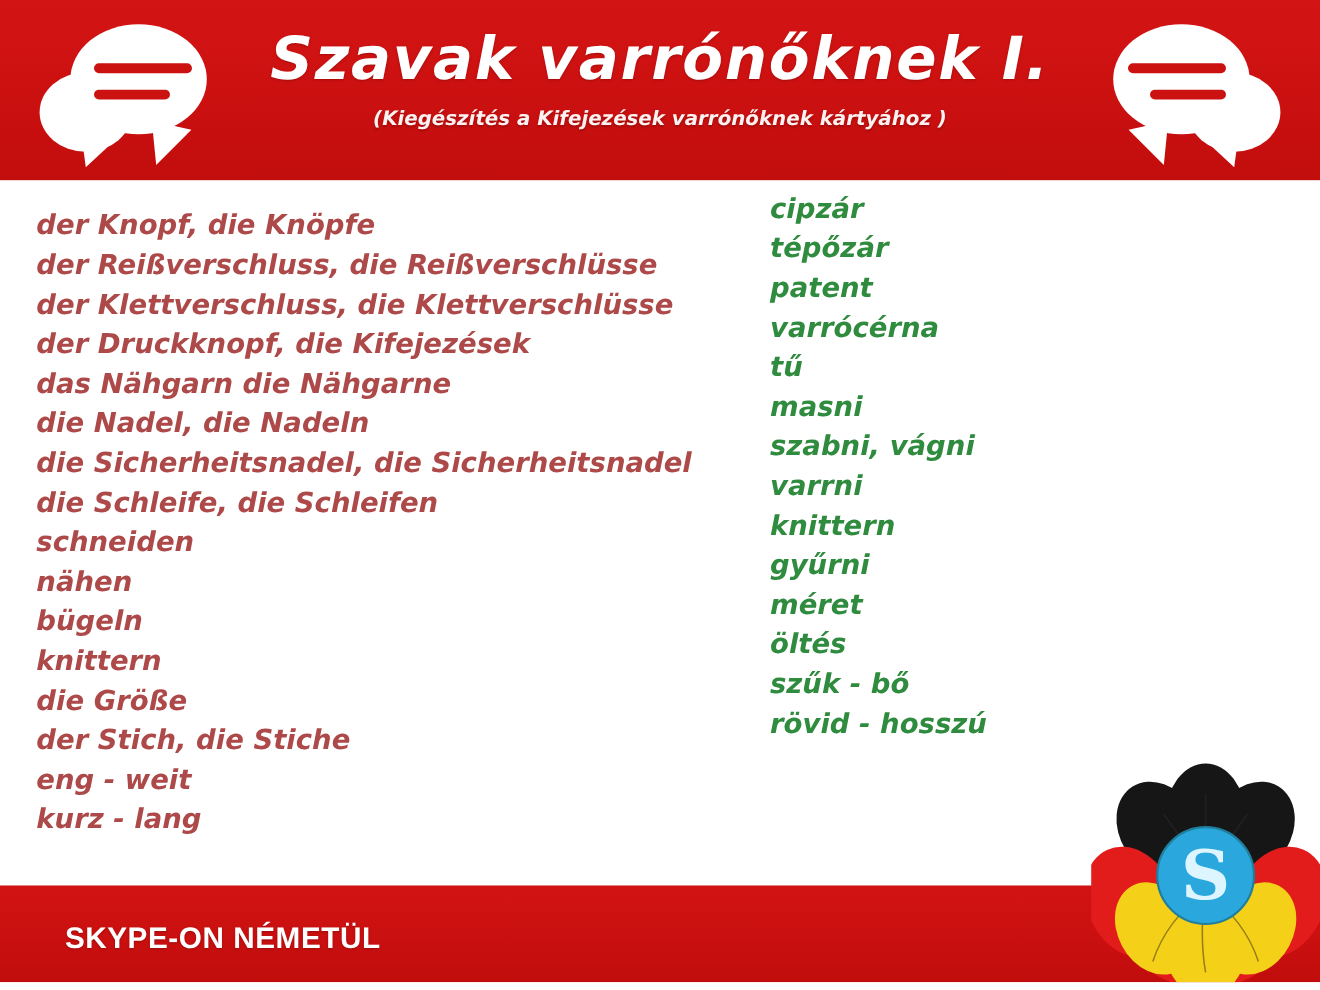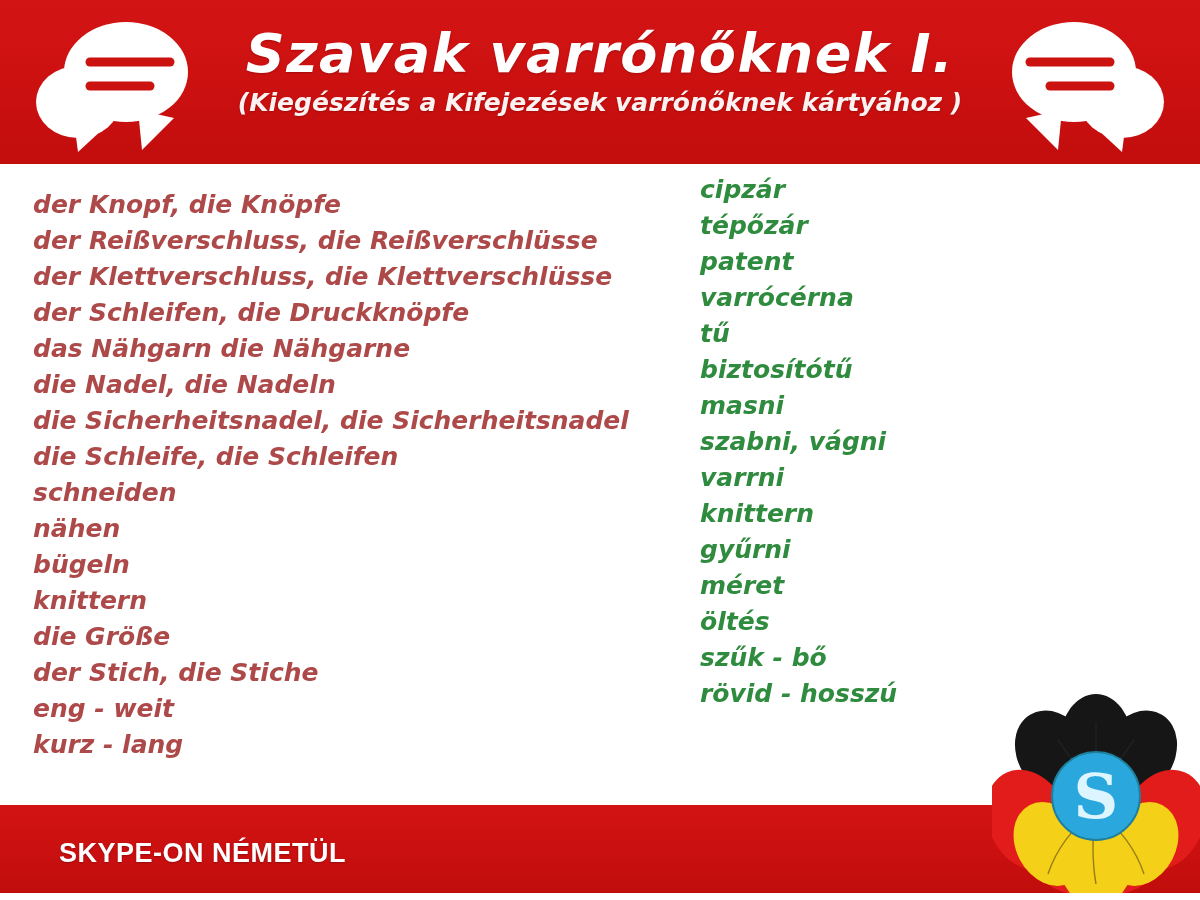--- a/index.html
+++ b/index.html
@@ -39,25 +39,25 @@
     font-style: italic;
     font-weight: 700;
     font-size: 54px;
     line-height: 1.05;
     letter-spacing: 1.5px;
     color: #ffffff;
     text-shadow: 0 1px 2px rgba(90,0,0,0.35);
     white-space: nowrap;
   }
   .subtitle {
-    margin-top: 6px;
+    margin-top: 16px;
     font-family: "DejaVu Sans", sans-serif;
     font-style: italic;
     font-weight: 700;
-    font-size: 25px;
+    font-size: 18px;
     line-height: 1.1;
     color: #fdf2f2;
     text-shadow: 0 1px 2px rgba(90,0,0,0.35);
     white-space: nowrap;
   }
 
   
   .bubbles {
     position: absolute;
     top: 10px;
@@ -175,42 +175,41 @@
       <div class="subtitle">(Kiegészítés a Kifejezések varrónőknek kártyához )</div>
     </div>
   </div>
 
   <div class="content">
 
     <div class="col col-de">
       <div class="word-line">der Knopf, die Knöpfe</div>
       <div class="word-line">der Reißverschluss, die Reißverschlüsse</div>
       <div class="word-line">der Klettverschluss, die Klettverschlüsse</div>
-      <div class="word-line">der Schleifen, die Druckknöpfe</div>
+      <div class="word-line">der Druckknopf, die Kifejezések</div>
       <div class="word-line">das Nähgarn die Nähgarne</div>
       <div class="word-line">die Nadel, die Nadeln</div>
       <div class="word-line">die Sicherheitsnadel, die Sicherheitsnadel</div>
       <div class="word-line">die Schleife, die Schleifen</div>
       <div class="word-line">schneiden</div>
       <div class="word-line">nähen</div>
       <div class="word-line">bügeln</div>
       <div class="word-line">knittern</div>
       <div class="word-line">die Größe</div>
       <div class="word-line">der Stich, die Stiche</div>
       <div class="word-line">eng  -  weit</div>
       <div class="word-line">kurz  -  lang</div>
     </div>
 
     <div class="col col-hu">
       <div class="word-line">cipzár</div>
       <div class="word-line">tépőzár</div>
       <div class="word-line">patent</div>
       <div class="word-line">varrócérna</div>
       <div class="word-line">tű</div>
-      <div class="word-line">biztosítótű</div>
       <div class="word-line">masni</div>
       <div class="word-line">szabni, vágni</div>
       <div class="word-line">varrni</div>
       <div class="word-line">knittern</div>
       <div class="word-line">gyűrni</div>
       <div class="word-line">méret</div>
       <div class="word-line">öltés</div>
       <div class="word-line">szűk  -  bő</div>
       <div class="word-line">rövid  - hosszú</div>
     </div>

